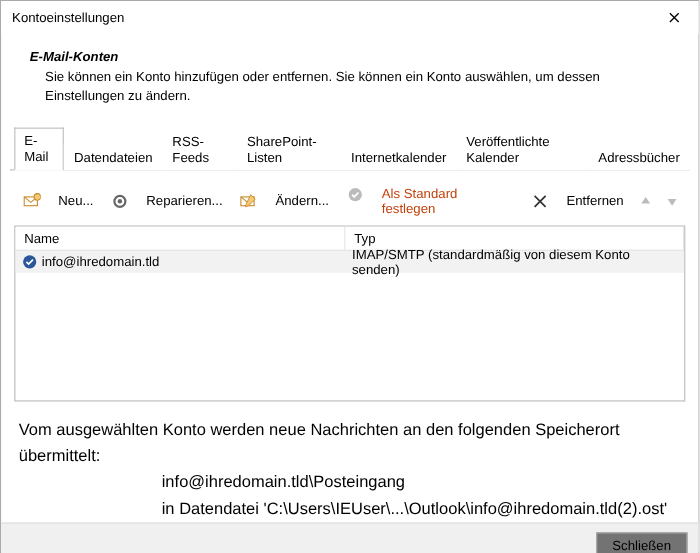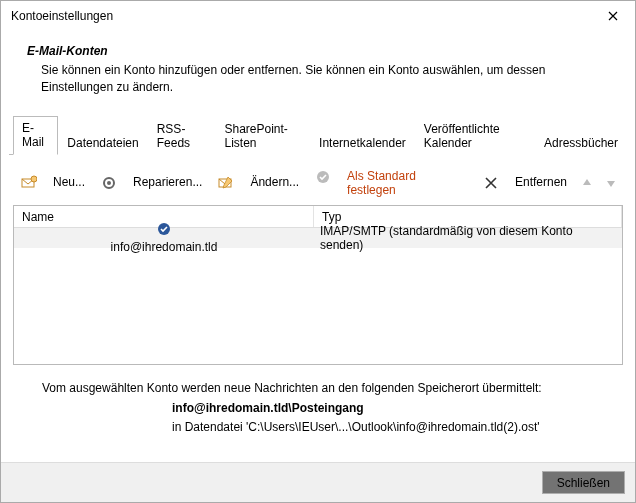--- a/index.html
+++ b/index.html
@@ -105,29 +105,28 @@
   .col-name { width: 300px; }
   .col-type { flex: 1; }
   .grid-row {
     display: flex;
     align-items: center;
     height: 20px;
     font-size: 12px;
     background: #f2f2f2;
   }
   .grid-row .cell { padding: 0 6px; display: flex; align-items: center; gap: 4px; }
-  .grid-row .cell.col-name { width: 300px; flex-direction: column; }
+  .grid-row .cell.col-name { width: 300px; }
   .grid-row .cell.col-type { flex: 1; }
   .delivery {
     padding: 14px 4px 0 4px;
-    font-size: 12px;
+    font-size: 15px;
     line-height: 1.6;
-    margin-left: 25px;
-  }
-  .delivery .loc { font-weight: bold; padding-left: 130px; }
+  }
+  .delivery .loc { font-weight: normal; padding-left: 130px; }
   .delivery .file { padding-left: 130px; }
   .footer {
     margin-top: auto;
     border-top: 1px solid #ddd;
     padding: 8px 10px;
     display: flex;
     justify-content: flex-end;
     background:#f0f0f0;
   }
   .btn {

